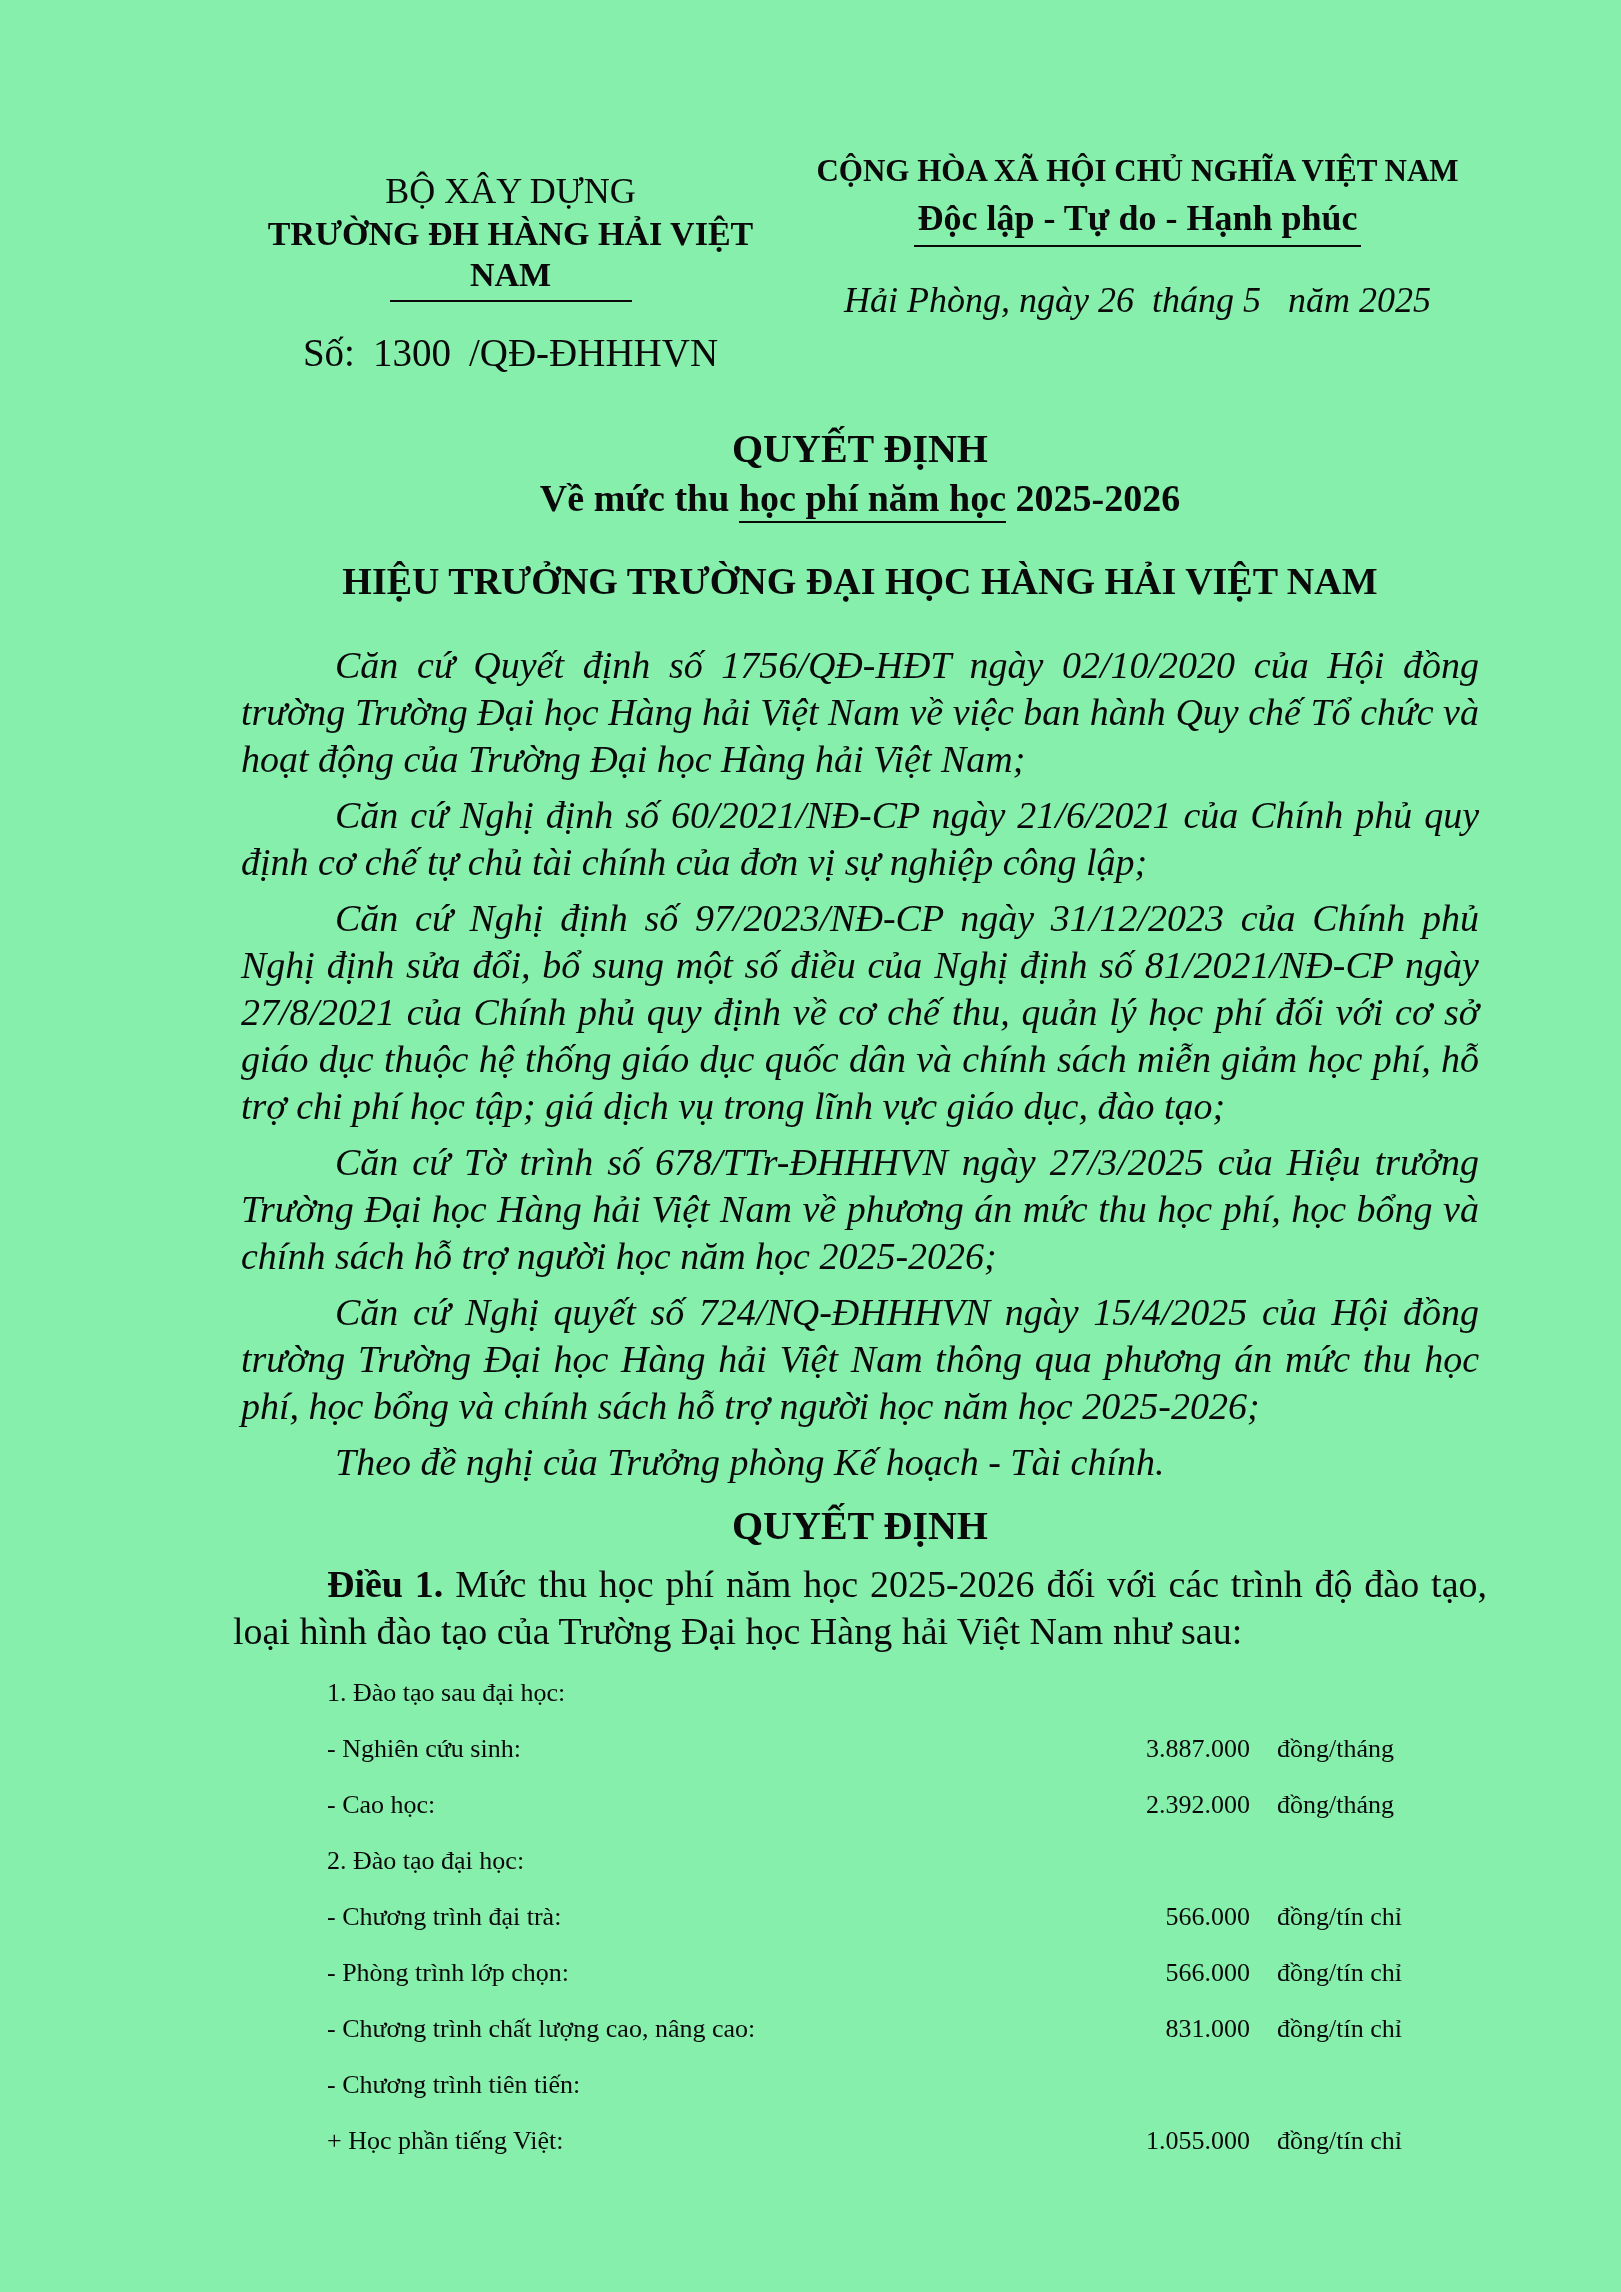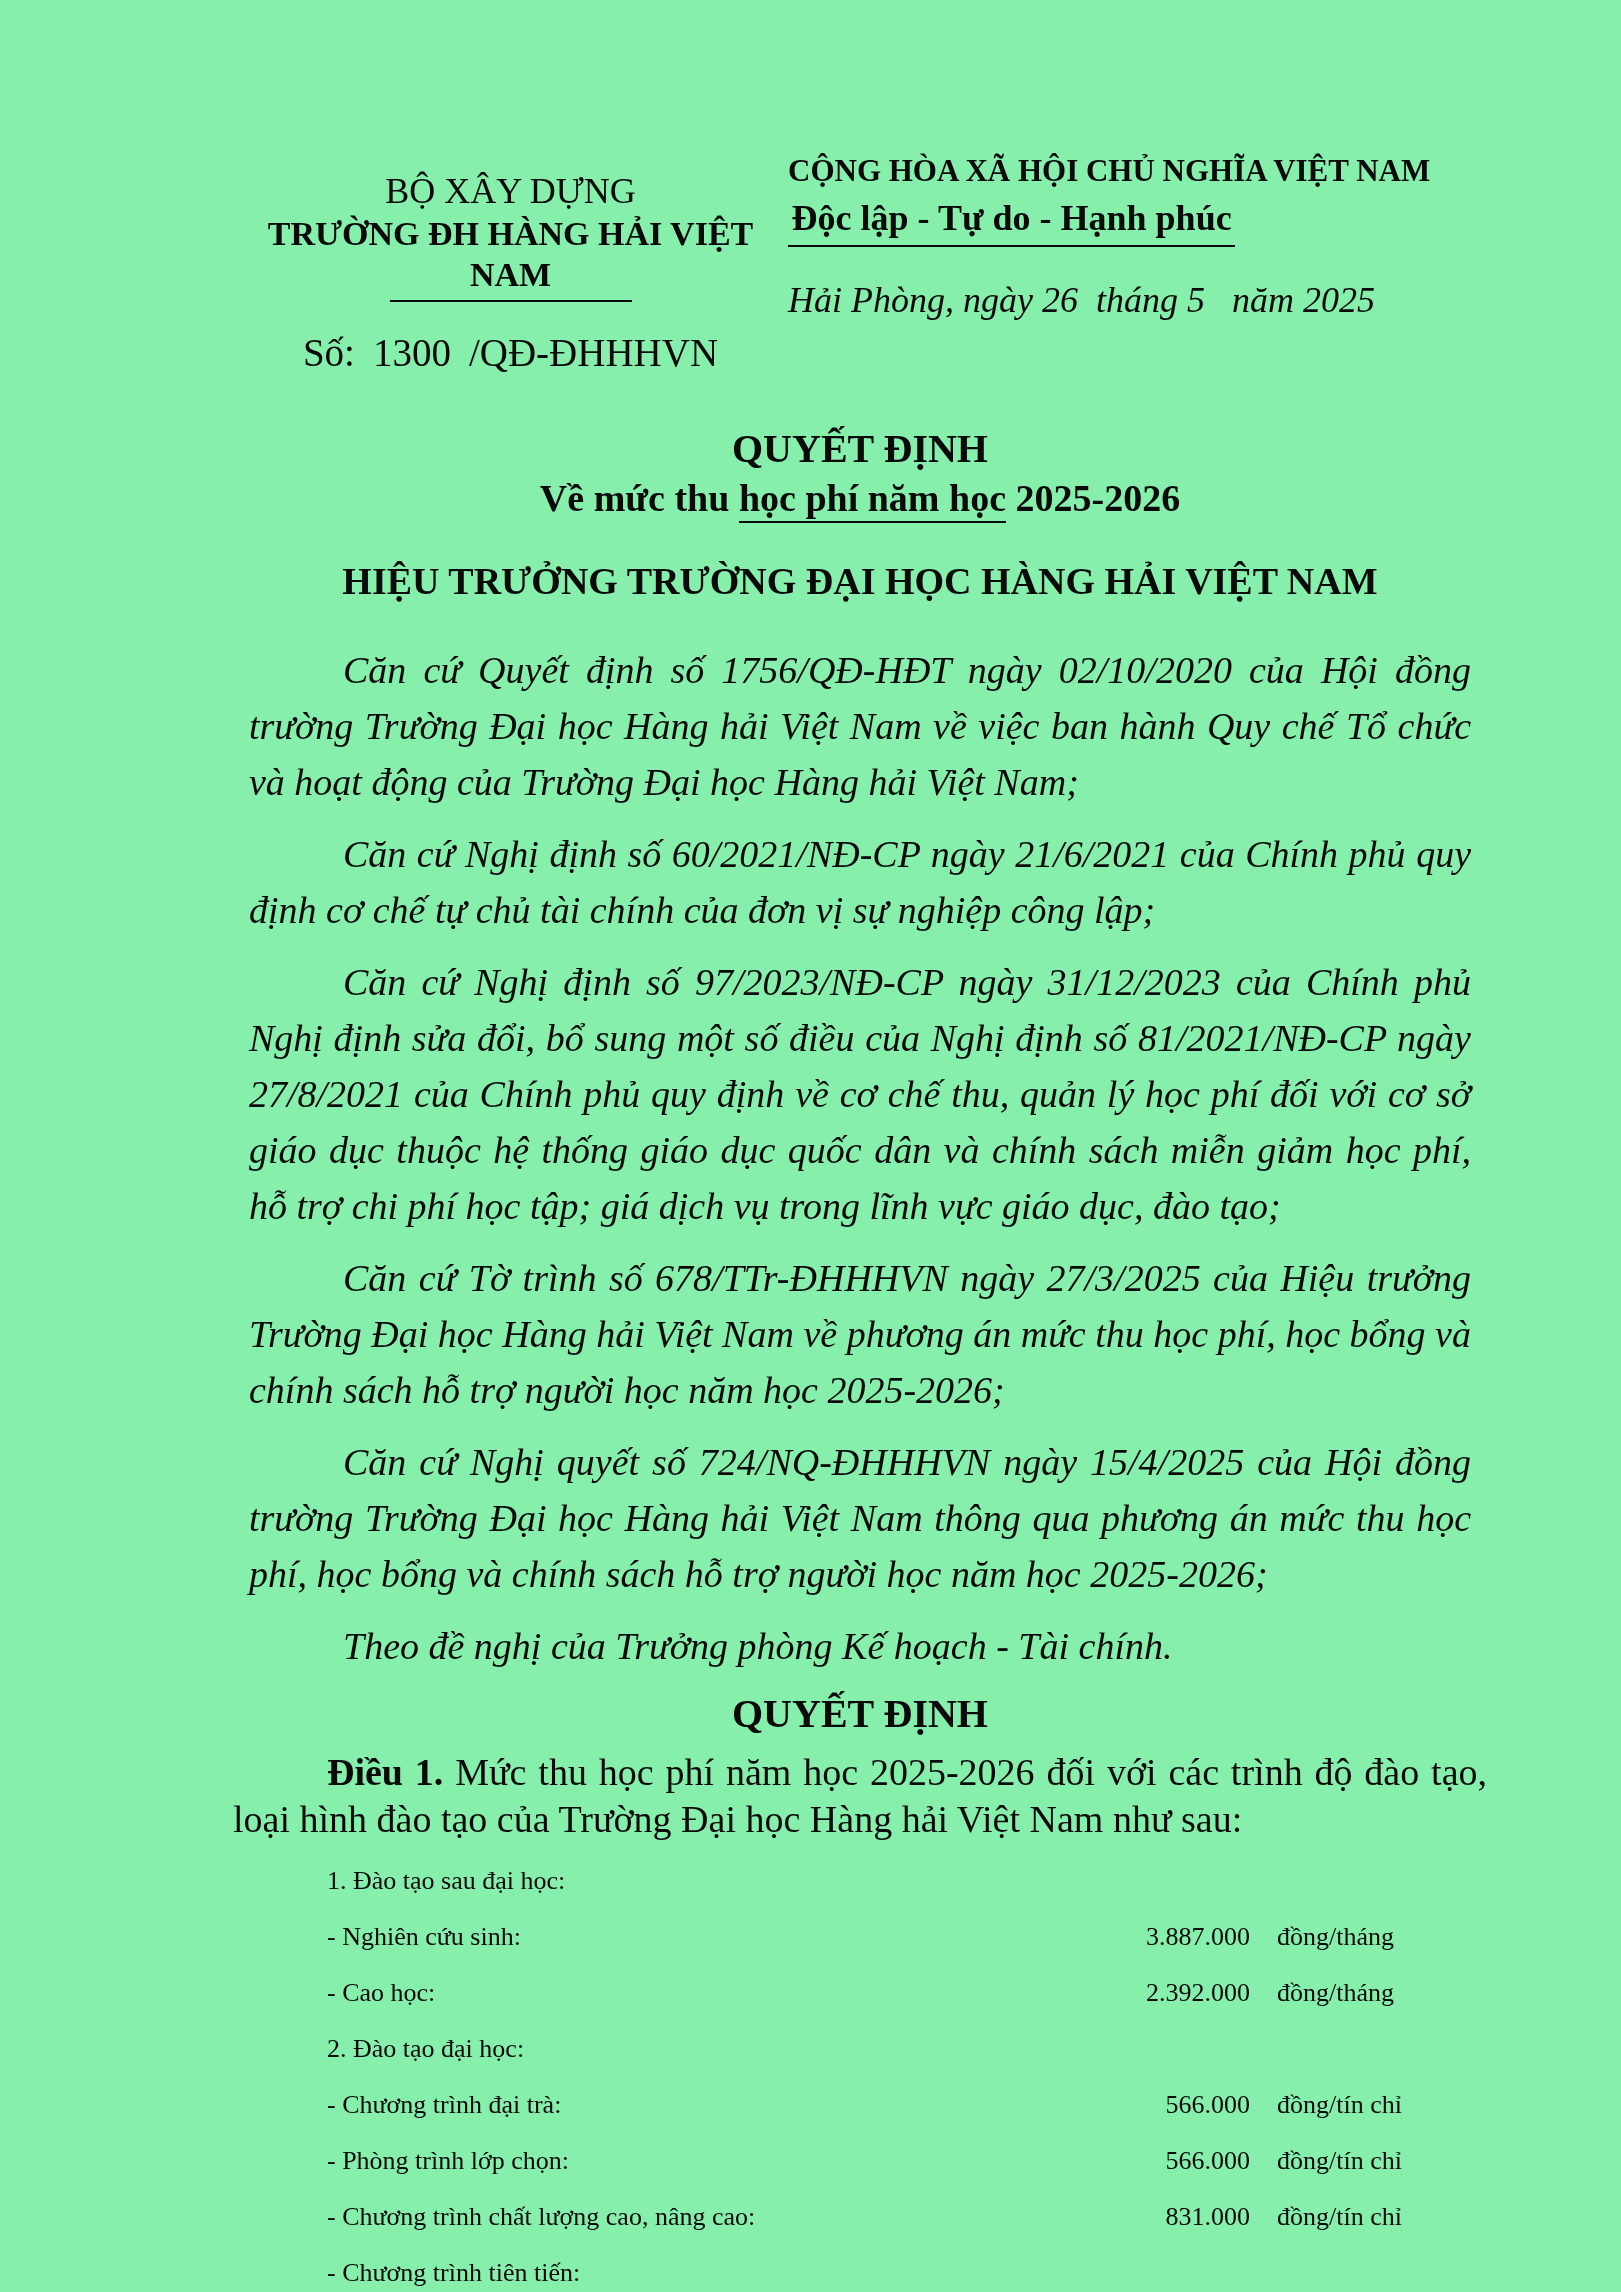--- a/index.html
+++ b/index.html
@@ -13,21 +13,21 @@
     font-family: "Liberation Serif", "DejaVu Serif", serif;
     box-sizing: border-box;
     padding: 152px 135px 0 233px;
     overflow: hidden;
   }
   .keep-spaces { white-space: pre-wrap; }
 
   
   .doc-header { display: flex; align-items: flex-start; }
   .header-left  { width: 555px; text-align: center; }
-  .header-right { flex: 1; text-align: left; }
+  .header-right { flex: 1; text-align: center; }
 
   .ministry { font-size: 36px; line-height: 43px; margin-top: 18px; }
   .org      { font-size: 34px; line-height: 41px; font-weight: bold; }
   .org-underline { width: 242px; border-top: 2.7px solid #0a0a0a; margin: 5.4px auto 0 auto; height: 0; }
   .so-line  { font-size: 39px; line-height: 47px; margin-top: 27px; }
   .so-num   { margin: 0 18px; }
 
   .country  { font-size: 31px; line-height: 38px; font-weight: bold; }
   .motto-wrap { margin-top: 7.2px; }
   .motto    { display: inline-block; font-size: 36px; line-height: 43px; font-weight: bold;
@@ -37,23 +37,23 @@
   
   .title-block { text-align: center; margin-top: 49px; }
   .decree-title   { font-size: 40px; line-height: 47px; font-weight: bold; }
   .decree-subject { font-size: 38px; line-height: 45px; font-weight: bold; margin-top: 3.6px; }
   .subject-underline { border-bottom: 2.7px solid #0a0a0a; padding-bottom: 1.8px; }
   .issuer { font-size: 38px; line-height: 45px; font-weight: bold; margin-top: 38px; }
 
   
   .preamble { margin-top: 38px; }
   .preamble p {
-    margin: 16px;
+    margin: 8px;
     font-size: 38px;
-    line-height: 56px;
+    line-height: 47px;
     font-style: italic;
     text-align: justify;
     text-indent: 94px;
   }
   .preamble p + p { margin-top: 9px; }
 
   
   .decision-heading { text-align: center; font-size: 40px; line-height: 48px; font-weight: bold; margin-top: 16px; }
   .article {
     margin: 10.7px 0 0 0;

